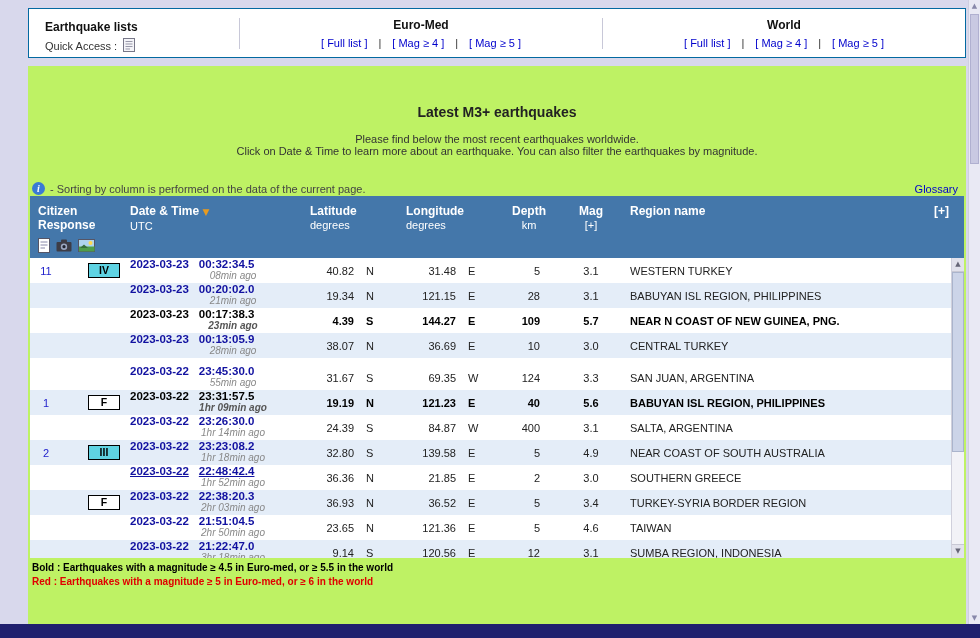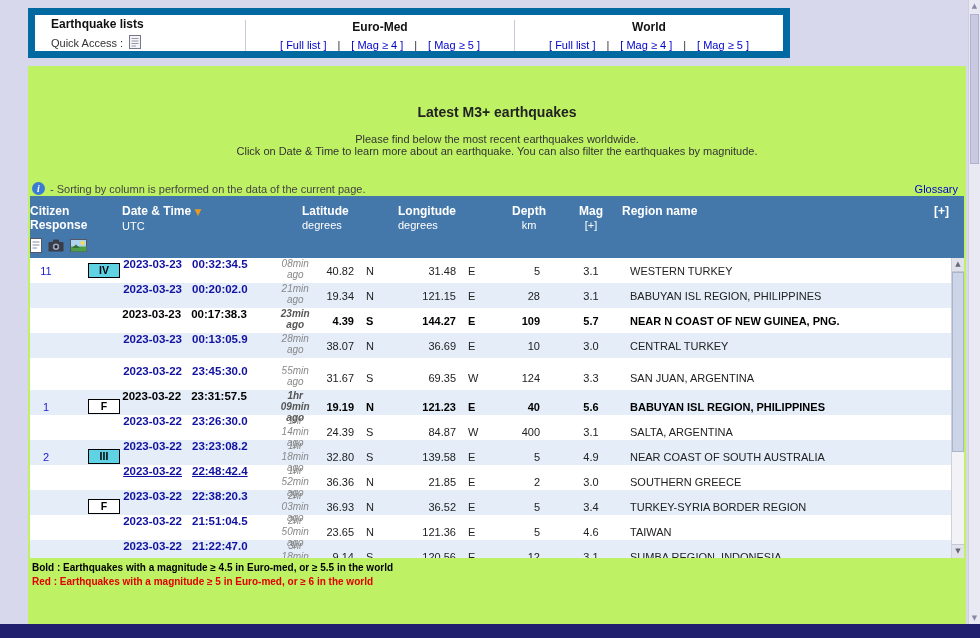--- a/index.html
+++ b/index.html
@@ -5,23 +5,23 @@
   html,body{margin:0;padding:0;}
   body{
     width:980px;height:638px;position:relative;overflow:hidden;
     background:#d8d8ec;
     font-family:"Liberation Sans","DejaVu Sans",sans-serif;
     color:#222;
   }
   a{cursor:pointer;}
   
   .qa-box{
-    position:absolute;left:28px;top:8px;width:762px;height:50px;
-    background:#fff;border:7px solid #0369a1;box-sizing:border-box;
-    display:flex;align-items:flex-end;
+    position:absolute;left:28px;top:8px;width:938px;height:50px;
+    background:#fff;border:1px solid #0369a1;box-sizing:border-box;
+    display:flex;align-items:center;
   }
   .qa-left{width:210px;padding:7px 0 0 16px;box-sizing:border-box;}
   .qa-title{font-size:12px;font-weight:bold;color:#111;}
   .qa-sub{font-size:11px;color:#333;margin-top:4px;display:flex;align-items:center;gap:6px;}
   .qa-sec{flex:1;border-left:1px solid #c8c8d8;text-align:center;}
   .qa-name{font-size:12px;font-weight:bold;color:#111;}
   .qa-links{margin-top:5px;font-size:11px;}
   .qa-links a{color:#0000cc;text-decoration:none;margin:0 11px;}
   .qa-links .sep{color:#333;}
   
@@ -40,21 +40,21 @@
     margin-right:5px;flex:0 0 auto;
   }
   .glossary{margin-left:auto;color:#0000cc;text-decoration:none;font-size:11px;}
   
   .tbl{position:absolute;left:2px;top:130px;width:934px;}
   .t-header{
     display:grid;grid-template-columns:92px 180px 96px 100px 62px 62px 306px 23px;
     width:934px;height:62px;box-sizing:border-box;
     background:var(--header-bg,#4477aa);color:#fff;padding-top:8px;
   }
-  .th{font-size:12px;font-weight:bold;line-height:14px;box-sizing:border-box;}
+  .th{font-size:12px;font-weight:bold;line-height:14px;padding-left:8px;box-sizing:border-box;}
   .th-sub{font-size:11px;font-weight:normal;}
   .th-citizen .th-icons{display:flex;gap:6px;margin-top:6px;align-items:center;}
   .th-dt{cursor:pointer;}
   .sort-arrow{color:#e89b20;font-size:9px;font-family:"DejaVu Sans",sans-serif;}
   .th-center{text-align:center;padding-left:0;}
   .th-plus{text-align:right;padding-right:2px;padding-left:0;}
   .t-body{position:relative;width:934px;height:300px;overflow:hidden;background:#fff;}
   .t-row{
     display:grid;grid-template-columns:92px 180px 96px 100px 62px 62px 306px 23px;
     width:921px;height:25px;align-items:center;font-size:11px;
@@ -64,21 +64,21 @@
   .cell{box-sizing:border-box;}
   .cell-citizen{display:flex;align-items:center;height:100%;}
   .cit-count{width:32px;text-align:center;color:#2222cc;font-size:11px;}
   .badge{
     display:inline-block;min-width:24px;margin-left:26px;padding:0 3px;
     border:1px solid #000;text-align:center;font-weight:bold;font-size:10.5px;
     line-height:13px;color:#000;background:#fff;
   }
   .badge.intensity{background:var(--intensity-badge,#5fd3e3);}
   .badge.felt{background:#fff;}
-  .cell-dt{display:flex;flex-direction:row;justify-content:center;padding-left:8px;height:100%;}
+  .cell-dt{display:flex;flex-direction:column;padding-left:8px;height:100%;}
   .dt-link{color:var(--date-link,#1111a0);font-weight:bold;font-size:11.5px;line-height:12px;text-decoration:none;white-space:nowrap;}
   .dt-link.underlined{text-decoration:underline;}
   .dt-time{margin-left:10px;}
   .ago{color:#888;font-style:italic;font-size:10px;line-height:11px;text-align:center;padding-left:34px;}
   .cell-lat,.cell-lon{padding-left:8px;white-space:nowrap;}
   .num{display:inline-block;width:44px;text-align:right;}
   .cell-lon .num{width:50px;}
   .dir{margin-left:12px;}
   .cell-depth{text-align:right;padding-right:20px;}
   .cell-mag{text-align:center;}

